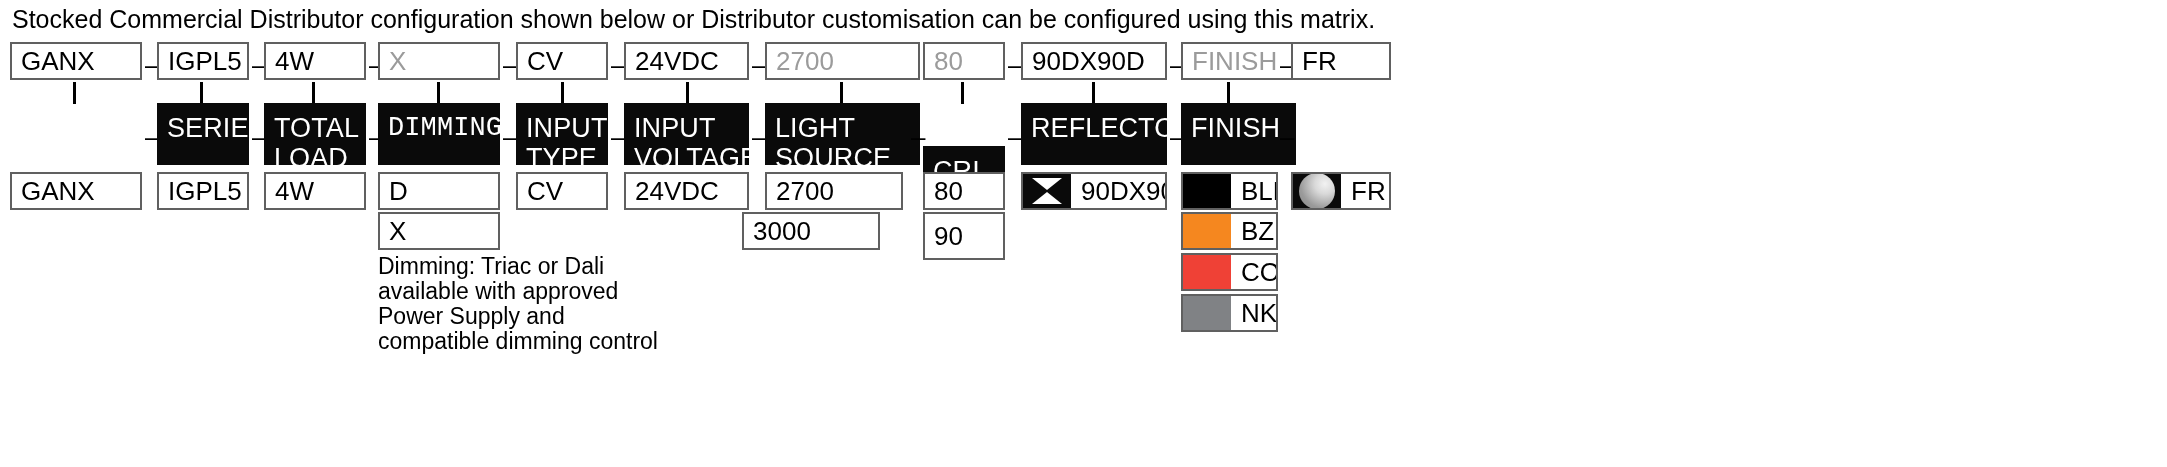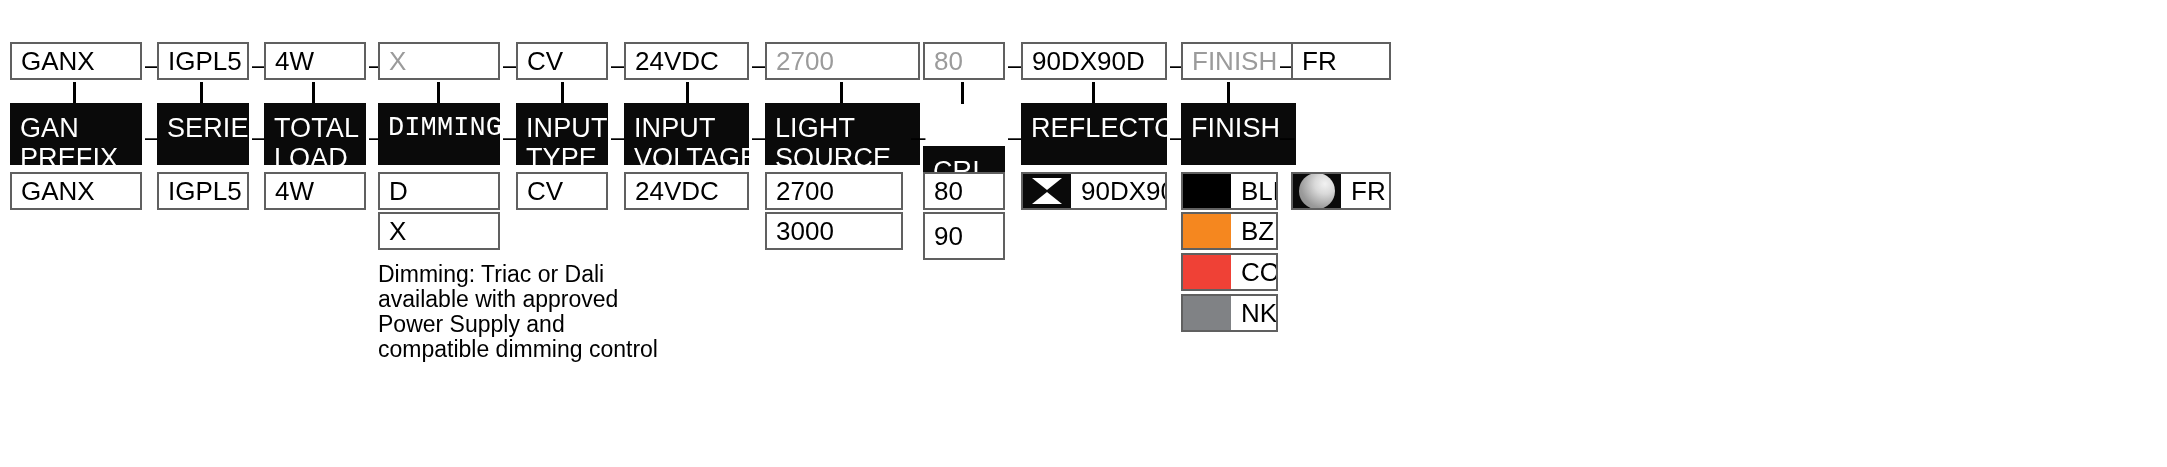--- a/index.html
+++ b/index.html
@@ -120,20 +120,21 @@
     height: 36px;
     border-radius: 50%;
     background: radial-gradient(circle at 72% 30%, #f2f2f2 0%, #d9d9d9 28%, #9a9a9a 68%, #8a8a8a 100%);
   }
 </style>
 </head>
 <body>
 
 <div id="root">
 
+  <div class="intro">Stocked Commercial Distributor configuration shown below or Distributor customisation can be configured using this matrix.</div>
 
   <div class="abox" style="left:10px; top:42px; width:132px; height:38px;">GANX</div>
   <div class="dash" style="left:145px; top:52px;">–</div>
 
   <div class="abox" style="left:157px; top:42px; width:92px; height:38px;">IGPL5</div>
   <div class="dash" style="left:252px; top:52px;">–</div>
 
   <div class="abox" style="left:264px; top:42px; width:102px; height:38px;">4W</div>
   <div class="dash" style="left:369px; top:52px;">–</div>
 
@@ -164,22 +165,20 @@
   <div class="tick" style="left:200px; top:82px; height:22px;"></div>
   <div class="tick" style="left:312px; top:82px; height:22px;"></div>
   <div class="tick" style="left:437px; top:82px; height:22px;"></div>
   <div class="tick" style="left:561px; top:82px; height:22px;"></div>
   <div class="tick" style="left:686px; top:82px; height:22px;"></div>
   <div class="tick" style="left:840px; top:82px; height:22px;"></div>
   <div class="tick" style="left:961px; top:82px; height:22px;"></div>
   <div class="tick" style="left:1092px; top:82px; height:22px;"></div>
   <div class="tick" style="left:1227px; top:82px; height:22px;"></div>
 
-  <div class="hdr" style="left:10px; top:103px; width:132px; height:62px;">GAN
-PREFIX</div>
   <div class="dash" style="left:145px; top:124px;">–</div>
 
   <div class="hdr" style="left:157px; top:103px; width:92px; height:62px;">SERIES</div>
   <div class="dash" style="left:252px; top:124px;">–</div>
 
   <div class="hdr" style="left:264px; top:103px; width:102px; height:62px;">TOTAL
 LOAD</div>
   <div class="dash" style="left:369px; top:124px;">–</div>
 
   <div class="hdr" style="left:378px; top:103px; width:122px; height:62px;font-family:Liberation Mono, monospace;">DIMMING</div>
@@ -232,36 +231,36 @@
   </div>
 
   <div class="swbox" style="left:1291px; top:172px; width:100px; height:38px;">
     <span class="sw sw-icon">
       <span class="lens-dome"></span>
     </span>
     <span class="swlabel">FR</span>
   </div>
 
   <div class="abox" style="left:378px; top:212px; width:122px; height:38px;">X</div>
-  <div class="abox" style="left:765px; top:212px; width:138px; height:38px;">3000</div>
+  <div class="abox" style="left:742px; top:212px; width:138px; height:38px;">3000</div>
   <div class="abox" style="left:923px; top:212px; width:82px; height:48px;">90</div>
 
   <div class="swbox" style="left:1181px; top:212px; width:97px; height:38px;">
     <span class="sw" style="background:#f5871f;"></span>
     <span class="swlabel">BZE</span>
   </div>
 
   <div class="swbox" style="left:1181px; top:253px; width:97px; height:38px;">
     <span class="sw" style="background:#ef4136;"></span>
     <span class="swlabel">COP</span>
   </div>
 
   <div class="swbox" style="left:1181px; top:294px; width:97px; height:38px;">
     <span class="sw" style="background:#808285;"></span>
     <span class="swlabel">NKL</span>
   </div>
 
-  <div class="note" style="left:378px; top:262px; width:300px;">Dimming: Triac or Dali
+  <div class="note" style="left:378px; top:254px; width:300px;">Dimming: Triac or Dali
 available with approved
 Power Supply and
 compatible dimming control</div>
 
 </div>
 
 </body></html>

